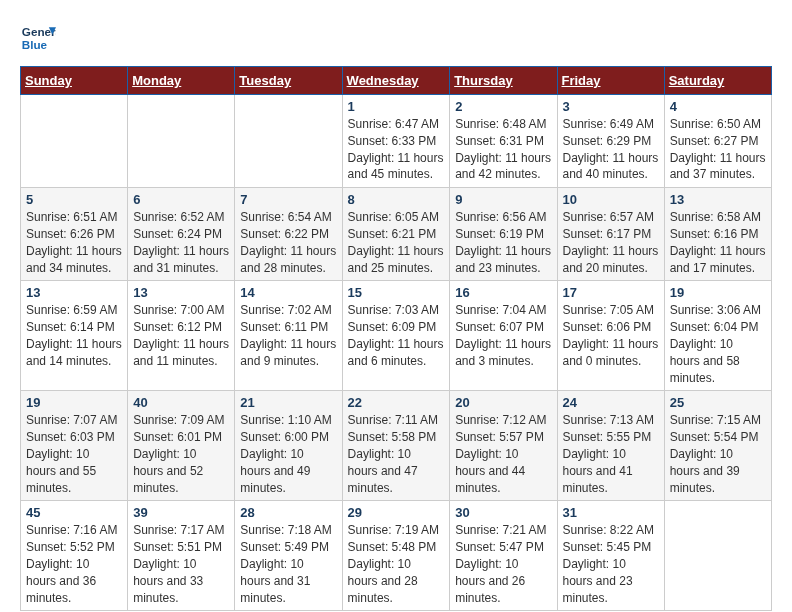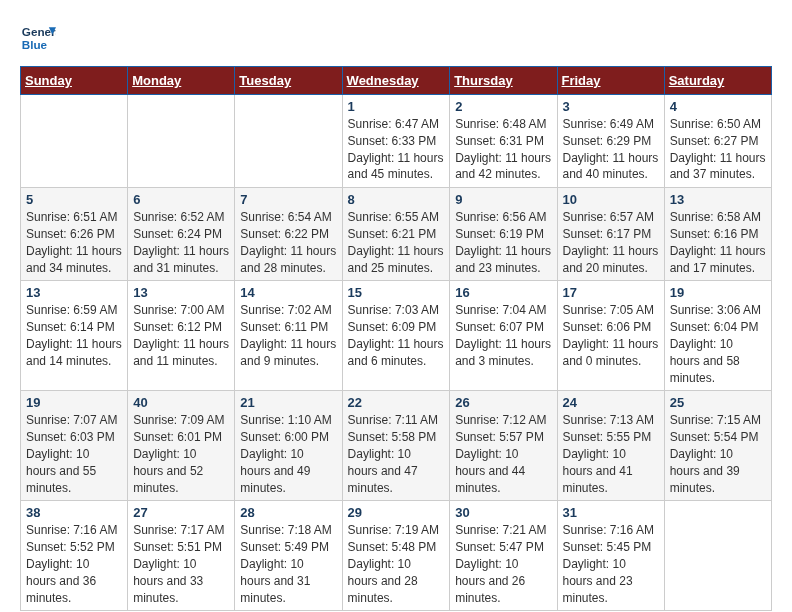--- a/index.html
+++ b/index.html
@@ -151,21 +151,21 @@
 Daylight: 11 hours and 31 minutes.</div>
         </td>
         <td>
           <span class="day-number">7</span>
           <div class="day-info">Sunrise: 6:54 AM
 Sunset: 6:22 PM
 Daylight: 11 hours and 28 minutes.</div>
         </td>
         <td>
           <span class="day-number">8</span>
-          <div class="day-info">Sunrise: 6:55 AM
+          <div class="day-info">Sunrise: 6:05 AM
 Sunset: 6:21 PM
 Daylight: 11 hours and 25 minutes.</div>
         </td>
         <td>
           <span class="day-number">9</span>
           <div class="day-info">Sunrise: 6:56 AM
 Sunset: 6:19 PM
 Daylight: 11 hours and 23 minutes.</div>
         </td>
         <td>
@@ -244,47 +244,47 @@
 Sunset: 6:00 PM
 Daylight: 10 hours and 49 minutes.</div>
         </td>
         <td>
           <span class="day-number">22</span>
           <div class="day-info">Sunrise: 7:11 AM
 Sunset: 5:58 PM
 Daylight: 10 hours and 47 minutes.</div>
         </td>
         <td>
-          <span class="day-number">26</span>
+          <span class="day-number">20</span>
           <div class="day-info">Sunrise: 7:12 AM
 Sunset: 5:57 PM
 Daylight: 10 hours and 44 minutes.</div>
         </td>
         <td>
           <span class="day-number">24</span>
           <div class="day-info">Sunrise: 7:13 AM
 Sunset: 5:55 PM
 Daylight: 10 hours and 41 minutes.</div>
         </td>
         <td>
           <span class="day-number">25</span>
           <div class="day-info">Sunrise: 7:15 AM
 Sunset: 5:54 PM
 Daylight: 10 hours and 39 minutes.</div>
         </td>
       </tr>
       <tr>
         <td>
-          <span class="day-number">38</span>
+          <span class="day-number">45</span>
           <div class="day-info">Sunrise: 7:16 AM
 Sunset: 5:52 PM
 Daylight: 10 hours and 36 minutes.</div>
         </td>
         <td>
-          <span class="day-number">27</span>
+          <span class="day-number">39</span>
           <div class="day-info">Sunrise: 7:17 AM
 Sunset: 5:51 PM
 Daylight: 10 hours and 33 minutes.</div>
         </td>
         <td>
           <span class="day-number">28</span>
           <div class="day-info">Sunrise: 7:18 AM
 Sunset: 5:49 PM
 Daylight: 10 hours and 31 minutes.</div>
         </td>
@@ -295,20 +295,20 @@
 Daylight: 10 hours and 28 minutes.</div>
         </td>
         <td>
           <span class="day-number">30</span>
           <div class="day-info">Sunrise: 7:21 AM
 Sunset: 5:47 PM
 Daylight: 10 hours and 26 minutes.</div>
         </td>
         <td>
           <span class="day-number">31</span>
-          <div class="day-info">Sunrise: 7:16 AM
+          <div class="day-info">Sunrise: 8:22 AM
 Sunset: 5:45 PM
 Daylight: 10 hours and 23 minutes.</div>
         </td>
         <td class="empty"></td>
       </tr>
     </tbody>
 </table>
 
 </body></html>

